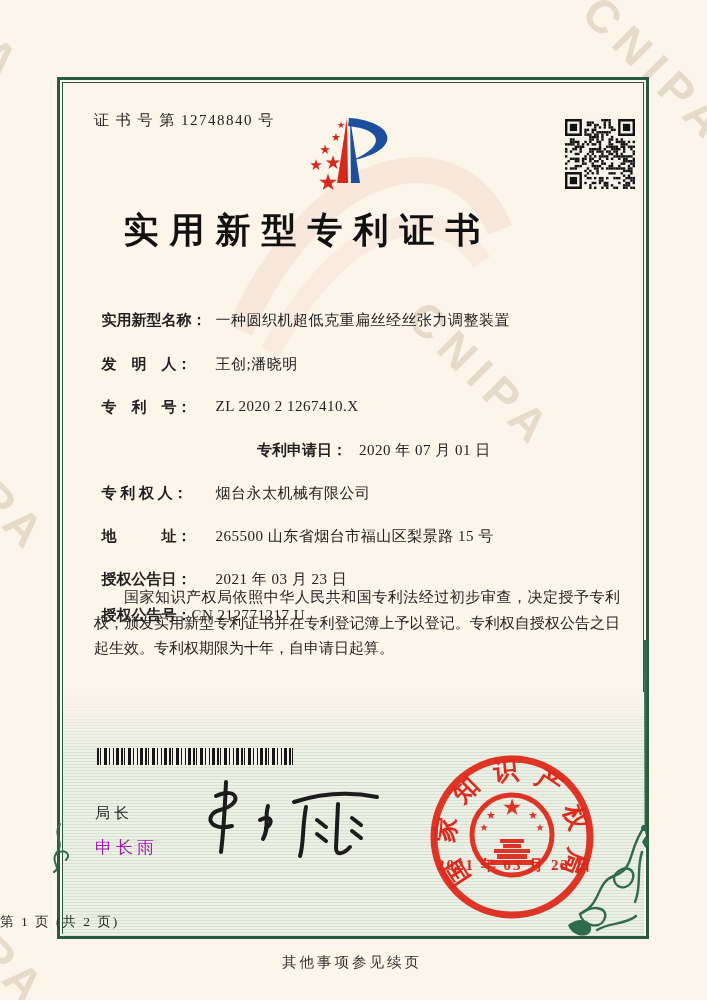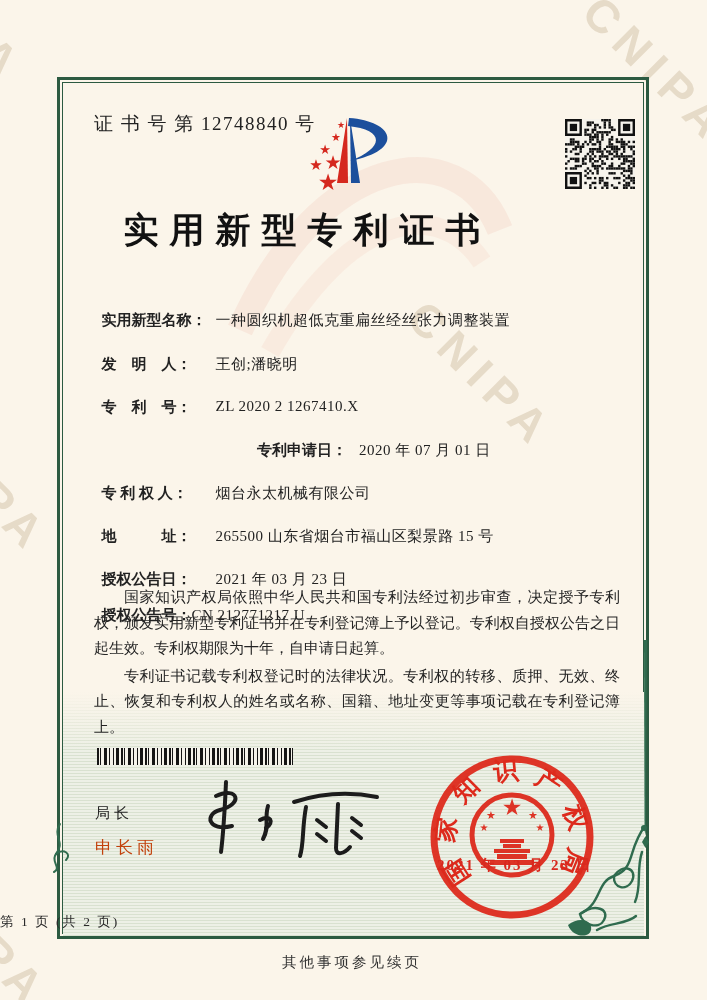--- a/index.html
+++ b/index.html
@@ -27,40 +27,40 @@
   .frame-inner{position:absolute;inset:2px;border:1px solid #2c5a41;}
   
   .waves{
     position:absolute;left:63px;top:692px;width:581px;height:244px;
     background:repeating-linear-gradient(180deg,#d9e1d0 0 1px,#edf0e6 1px 3px);
   }
   .waves-fade{
     position:absolute;left:63px;top:692px;width:581px;height:60px;
     background:linear-gradient(180deg,#fbf5ea 0%,rgba(251,245,234,0) 100%);
   }
-  .cert-no{position:absolute;left:94px;top:111px;font-size:19px;letter-spacing:1.5px;color:#222;}
+  .cert-no{position:absolute;left:94px;top:111px;font-size:15px;letter-spacing:1.5px;color:#222;}
   .title{
     position:absolute;left:0;top:207px;width:615px;text-align:center;
     font-size:35px;font-weight:600;letter-spacing:11px;color:#111;
   }
   .field-row{position:absolute;left:94px;width:540px;font-size:15px;white-space:pre;}
   .flabel{display:inline-block;width:114px;font-weight:700;color:#222;vertical-align:top;}
   .fvalue{color:#222;letter-spacing:0.5px;}
   .flabel2{font-weight:700;color:#222;}
   .paras{position:absolute;left:94px;top:585px;width:526px;font-size:15px;line-height:25.5px;color:#242424;text-align:justify;}
   .paras p{margin:0 0 2px 0;text-indent:2em;}
   .barcode{
     position:absolute;left:97px;top:748px;width:196px;height:17px;
     background:repeating-linear-gradient(90deg,
       #151515 0 2px,#f4f2ea 2px 3px,#151515 3px 4px,#f4f2ea 4px 7px,
       #151515 7px 10px,#f4f2ea 10px 12px,#151515 12px 13px,#f4f2ea 13px 16px,
       #151515 16px 17px,#f4f2ea 17px 19px,#151515 19px 22px,#f4f2ea 22px 24px);
   }
   .signer-title{position:absolute;left:95px;top:804px;font-size:15px;letter-spacing:4px;color:#222;}
-  .signer-name{position:absolute;left:95px;top:836px;font-size:17px;letter-spacing:4px;color:#c2410c;}
+  .signer-name{position:absolute;left:95px;top:836px;font-size:17px;letter-spacing:4px;color:#a21caf;}
   .seal-date{
     position:absolute;left:437px;top:856px;font-size:15px;font-weight:600;
     color:#d8281e;letter-spacing:2px;white-space:nowrap;
   }
   .page-num{position:absolute;left:0;top:913px;width:707px;font-size:13.5px;color:#2a2a2a;letter-spacing:2px;}
   .foot-note{position:absolute;left:0;top:953px;width:704px;text-align:center;font-size:14.5px;color:#333;letter-spacing:3px;}
   svg{display:block;}
 </style>
 </head>
 <body>
@@ -424,21 +424,20 @@
   <span class="flabel">地　　　址：</span><span class="fvalue">265500 山东省烟台市福山区梨景路 15 号</span>
 </div>
 <div class="field-row" style="top:553px;">
   <span class="flabel">授权公告日：</span><span class="fvalue">2021 年 03 月 23 日</span>
   <span style="display:inline-block;width:42px;"></span>
   <span class="flabel2">授权公告号：</span><span class="fvalue">CN 212771217 U</span>
 </div>
 
 <div class="paras">
   <p>国家知识产权局依照中华人民共和国专利法经过初步审查，决定授予专利权，颁发实用新型专利证书并在专利登记簿上予以登记。专利权自授权公告之日起生效。专利权期限为十年，自申请日起算。</p>
-  <p>专利证书记载专利权登记时的法律状况。专利权的转移、质押、无效、终止、恢复和专利权人的姓名或名称、国籍、地址变更等事项记载在专利登记簿上。</p>
 </div>
 
 <div class="barcode"></div>
 
 <div class="signer-title">局长</div>
 <div class="signer-name">申长雨</div>
 
 <svg class="abs" style="left:190px;top:776px;" width="210" height="95" viewBox="0 0 210 95">
   <g stroke="#1c1c1c" stroke-width="4" fill="none" stroke-linecap="round" stroke-linejoin="round">
     <path d="M26,20 C48,10 54,28 30,34 C14,38 18,56 42,50"></path>

